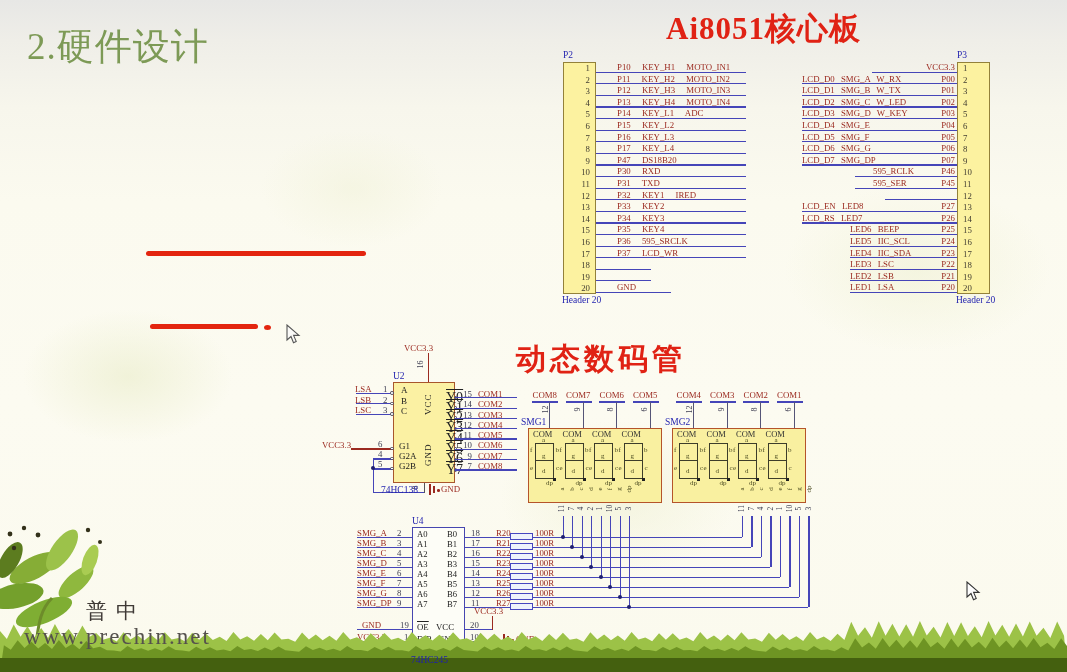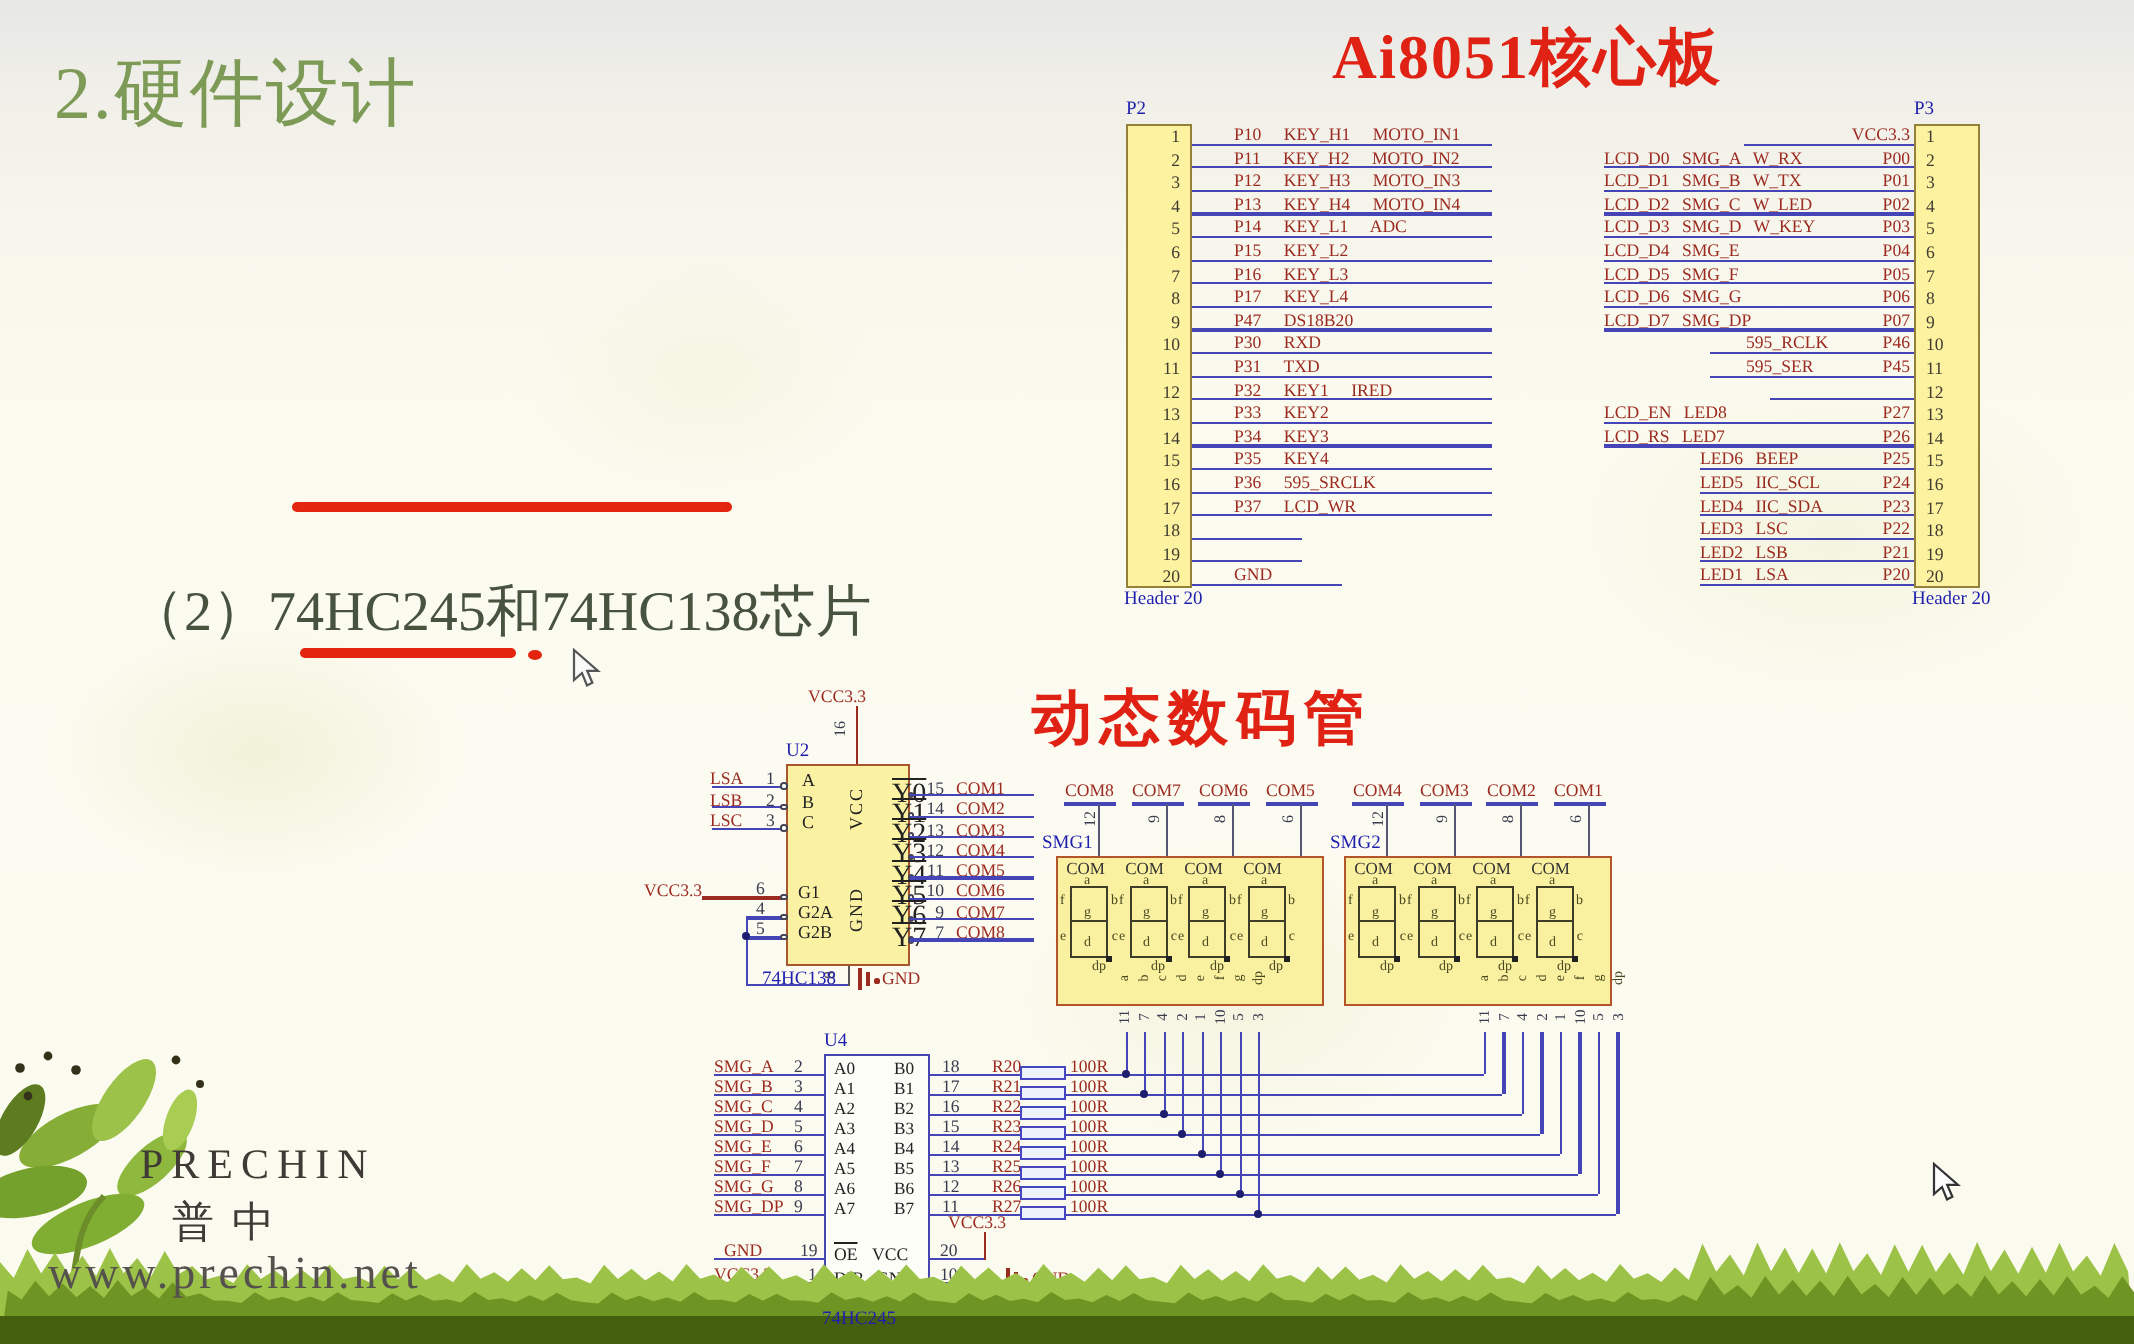--- a/index.html
+++ b/index.html
@@ -138,21 +138,20 @@
   .deco{position:absolute;z-index:10;}
 </style>
 </head>
 <body>
 
 <div class="stage">
   <div class="blobs"></div>
 
   <div class="abs slide-title">2.硬件设计</div>
   <div class="abs uline1"></div>
-  <div class="abs item item2">（2）74HC245和74HC138芯片</div>
   <div class="abs uline2"></div>
   <div class="abs uline2dot"></div>
   <div class="abs core-title">Ai8051核心板</div>
   <div class="abs disp-title">动态数码管</div>
 
   <div class="abs ref" style="left:563px;top:50px">P2</div>
   <div class="conn-box" style="left:563px;top:62px">
     <div class="p2nums">
 
     <div class="cnum">1</div>
@@ -1039,21 +1038,20 @@
         <circle cx="100" cy="22" r="2"></circle>
     </g>
     <path d="M30,152 C40,120 34,96 52,78" stroke="#6d8c2a" stroke-width="3" fill="none"></path>
   </svg>
   <svg class="deco" id="grass" style="left:0;top:612px" width="1067" height="60" viewBox="0 0 1088 60" preserveAspectRatio="none">
       <polygon points="0,60 0,19 7,27.05 14,12.479774443727301 21,24.767921055304555 28,14.255339972253992 35,25.389368990288897 42,15.932384876388419 49,25.976334706735948 56,12.023087309843142 63,24.6080805584451 70,16.9906314407059 77,26.346721004247065 84,13.485271493812125 91,25.119845022834244 98,20.97765494451569 105,27.742179230580494 112,25.867632136314896 119,29.45367124771021 126,20.153649625503046 133,27.453777368926065 140,23.150392213077566 147,28.502637274577147 154,22.954945383061442 161,28.434230884071503 168,20.20687303795119 175,27.47240556328292 182,26.101808761090957 189,29.535633066381834 196,20.860471909914093 203,27.701165168469934 210,21.63417596727901 217,27.971961588547654 224,24.76509308969484 231,29.067782581393196 238,20.007871264850916 245,27.402754942697822 252,24.146850763750543 259,28.85139776731269 266,22.08406065701142 273,28.129421229953998 280,20.569603213309087 287,27.59936112465818 294,26.763353778551775 301,29.76717382249312 308,20.397399681708507 315,27.539089888597978 322,22.432043445207903 329,28.251215205822767 336,23.721425926958847 343,28.702499074435597 350,20.046279453132897 357,27.416197808596515 364,25.21846692826675 371,29.22646342489336 378,21.342671530463527 385,27.869935035662234 392,21.101722803147258 399,27.78560298110154 406,25.634750049365344 413,29.37216251727787 420,20.108253050796968 427,27.43788856777894 434,23.350239965317993 441,28.572583987861297 448,22.764122912654887 455,28.36744301942921 462,20.267862442436666 469,27.49375185485283 476,26.337012209897892 483,29.617954273464264 490,20.750307664527927 497,27.662607682584774 504,21.7892147213129 511,28.026225152459514 518,24.542109713640933 525,28.989738399774325 532,20.000648713338865 539,27.400227049668604 546,24.364578408823515 553,28.92760244308823 560,21.918401308244768 567,28.071440457885668 574,20.666783297023727 581,27.633374153958304 588,26.526978094174574 595,29.6844423329611 602,20.32257309916347 609,27.512900584707214 616,22.613969066140253 623,28.31488917314909 630,23.514215086505676 637,28.629975280276987 644,20.0774211811571 651,27.427097413404987 658,25.44833908785298 665,29.30691868074854 672,21.20653909938574 679,27.822288684785008 686,21.23253364980197 693,27.83138677743069 700,25.403428734105304 707,29.29120005693686 714,20.070735211793835 721,27.424757324127842 728,23.55426017120557 735,28.64399105992195 742,22.578142952614233 749,28.30235003341498 756,20.336548115070535 763,27.51779184027469 770,26.572973595061214 777,29.700540758271423 784,20.647288149570713 791,27.62655085234975 798,21.950210513571996 805,28.082573679750197 812,24.32193623007106 819,28.912677680524872 826,20.001427912222816 833,27.400499769277985 840,24.585318902501616 847,29.004861615875566 854,21.758551309899072 861,28.015492958464677 868,9.771203597322042 875,23.819921259062717 882,15.29114317465779 889,25.751900111130226 896,9.255380238824955 903,23.639383083588733 910,11.800908855289709 917,24.530318099351398 924,12.310989241185741 931,24.70884623441501 938,9.116476892282925 945,23.590766912299024 952,14.679985126590449 959,25.537994794306655 966,10.077029828963486 973,23.926960440137222 980,10.369937939800494 987,24.029478278930174 994,14.173932640103146 1001,25.3608764240361 1008,9.041138999380408 1015,23.564398649783143 1022,12.762219592158825 1029,24.866776857255587 1036,11.397218117674598 1043,24.38902634118611 1050,9.412851533489075 1057,23.69449803672118 1064,15.809423162423837 1071,25.933298106848344 1078,9.551531138305968 1085,23.74303589840709 1088,60" fill="#9cc247"></polygon>
       <polygon points="0,60 4,33.25 11,37.75 18,28.359830832795474 25,36.11994361093183 32,29.691504979190494 39,36.563834993063494 46,30.949288657291312 53,36.983096219097106 60,28.017315482382358 67,36.005771827460784 74,31.742973580529426 81,37.247657860176474 88,29.113953620359094 95,36.37131787345303 102,34.73324120838677 109,38.24441373612892 116,38.40072410223617 123,39.46690803407872 130,34.11523721912728 137,38.03841240637576 144,36.362794159808175 151,38.78759805326939 158,36.21620903729608 165,38.73873634576536 172,34.15515477846339 179,38.0517182594878 186,38.57635657081822 193,39.52545219027274 200,34.64535393243557 207,38.21511797747852 214,35.22563197545926 221,38.408543991819755 228,37.57381981727113 235,39.19127327242371 242,34.005903448638186 249,38.001967816212726 256,37.11013807281291 263,39.036712690937634 270,35.56304549275856 277,38.52101516425285 284,34.42720240998182 291,38.14240080332727 298,39.07251533391383 305,39.69083844463794 312,34.298049761281376 319,38.09934992042713 326,35.824032583905925 333,38.60801086130198 340,36.79106944521914 347,38.930356481739715 354,34.03470958984967 361,38.01156986328323 368,37.91385019620006 375,39.304616732066684 382,35.00700364784765 389,38.33566788261588 396,34.82629210236044 403,38.27543070078681 410,38.226062537024006 417,39.40868751234134 424,34.081189788097724 431,38.027063262699244 438,36.5126799739885 445,38.8375599913295 452,36.073092184491166 459,38.691030728163724 466,34.2008968318275 473,38.06696561060917 480,38.75275915742342 487,39.58425305247447 494,34.56273074839595 501,38.18757691613198 508,35.34191104098467 515,38.447303680328226 522,37.4065822852307 529,39.135527428410235 536,34.00048653500415 543,38.00016217833472 550,37.27343380661763 557,39.09114460220588 564,35.438800981183576 571,38.47960032706119 578,34.500087472767795 585,38.16669582425593 592,38.89523357063093 599,39.631744523543645 606,34.241929824372605 613,38.080643274790866 620,35.96047679960519 627,38.65349226653506 634,36.63566131487926 641,38.87855377162642 648,34.058065885867826 655,38.01935529528927 662,38.08625431588973 669,39.36208477196325 676,34.9049043245393 683,38.301634774846434 690,34.92440023735148 697,38.308133412450495 704,38.052571550578975 711,39.35085718352633 718,34.05305140884538 725,38.01768380294846 732,36.66569512840418 739,38.88856504280139 746,35.93360721446068 753,38.64453573815356 760,34.2524110863029 767,38.084137028767636 774,38.92973019629591 781,39.6432433987653 788,34.48546611217803 795,38.16182203739268 802,35.462657885179 809,38.487552628393 816,37.241452172553295 823,39.080484057517765 830,34.00107093416711 837,38.000356978055706 844,37.43898917687621 851,39.14632972562541 858,35.31891348242431 865,38.43963782747477 872,26.32840269799153 879,35.44280089933051 886,30.468357380993343 893,36.82278579366445 900,25.941535179118716 907,35.31384505970624 914,27.850681641467283 921,35.95022721382243 928,28.233241930889307 935,36.07774731029644 942,25.837357669212196 949,35.27911922307073 956,30.009988844942836 963,36.66999628164761 970,26.557772371722614 977,35.51925745724087 984,26.77745345485037 991,35.59248448495012 998,29.63044948007736 1005,36.54348316002579 1012,25.780854249535306 1019,35.2602847498451 1026,28.571664694119118 1033,36.19055489803971 1040,27.54791358825595 1047,35.849304529418646 1054,26.059638650116806 1061,35.353212883372265 1068,30.857067371817877 1075,36.95235579060596 1082,26.163648353729478 1089,35.38788278457649 1088,60" fill="#6e9423"></polygon>
       <rect x="0" y="46" width="1088" height="14" fill="#44600f"></rect>
     </svg>
 
-  <div class="abs brand">PRECHIN</div>
   <div class="abs brandcn">普中</div>
   <div class="abs site">www.prechin.net</div>
 
   <svg class="cursor" style="left:286px;top:324px" width="15" height="21" viewBox="0 0 15 21">
     <path d="M1,1 L1,16 L5,12.5 L7.5,18.7 L10.2,17.4 L7.6,11.4 L13,11.4 Z" fill="#fafafa" fill-opacity="0.8" stroke="#555" stroke-width="1.1"></path>
   </svg>
   <svg class="cursor" style="left:966px;top:581px" width="15" height="21" viewBox="0 0 15 21">
     <path d="M1,1 L1,16 L5,12.5 L7.5,18.7 L10.2,17.4 L7.6,11.4 L13,11.4 Z" fill="#fdfdfd" stroke="#333" stroke-width="1.1"></path>
   </svg>
 </div>

